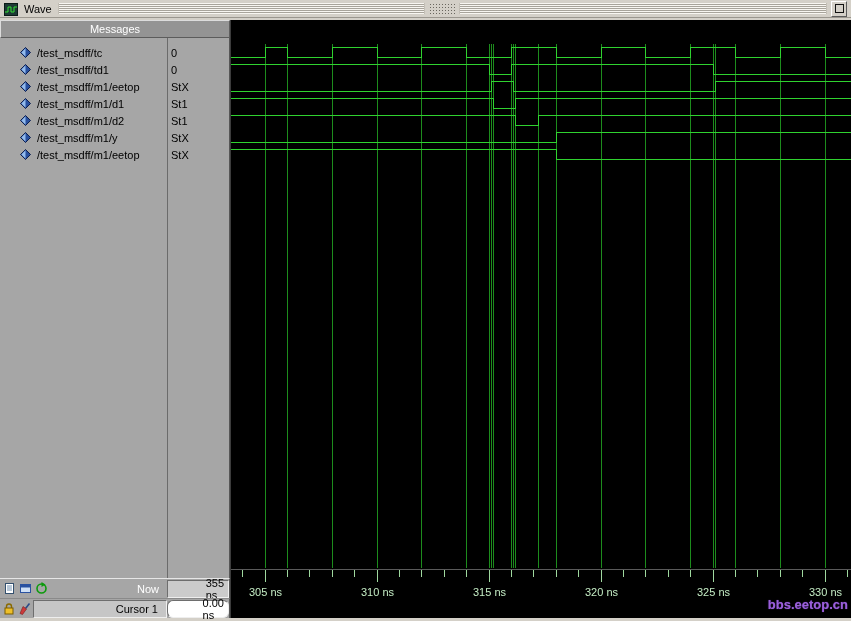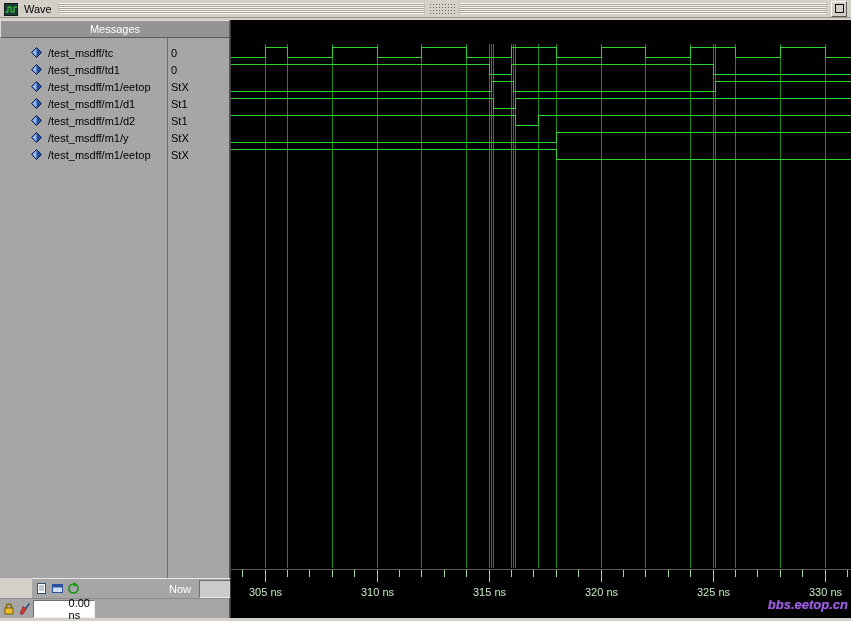--- a/index.html
+++ b/index.html
@@ -31,54 +31,54 @@
     position:absolute;left:0;top:20px;width:230px;height:18px;box-sizing:border-box;
     background:#949494;border:1px solid;border-color:#dcdcdc #5c5c5c #5c5c5c #dcdcdc;
     color:#fff;font-size:11px;display:flex;align-items:center;justify-content:center;
   }
   #left-body{
     position:absolute;left:0;top:38px;width:230px;height:540px;box-sizing:border-box;
     background:#a6a6a6;border-right:1px solid #565656;
   }
   #left-body .col-divider{position:absolute;left:167px;top:0;bottom:0;width:1px;background:#6b6b6b;}
   #rows{position:absolute;left:0;top:6px;right:1px;}
-  .sig-row{position:relative;height:17px;display:flex;align-items:center;padding-left:31px;gap:6px;}
+  .sig-row{position:relative;height:17px;display:flex;align-items:center;padding-left:20px;gap:6px;}
   .sig-icon{width:11px;height:11px;flex:0 0 auto;display:flex;}
   .sig-name{font-size:11px;color:#000;white-space:nowrap;}
   .sig-value{position:absolute;left:171px;font-size:11px;color:#000;white-space:nowrap;}
   
   #now-row{
     position:absolute;left:0;top:578px;width:230px;height:20px;box-sizing:border-box;
     background:#a6a6a6;border-top:1px solid #e6e6e6;border-right:1px solid #565656;
-    display:flex;align-items:center;margin-left:32px;
+    display:flex;align-items:center;
   }
   #cursor-row{
     position:absolute;left:0;top:598px;width:230px;height:20px;box-sizing:border-box;
     background:#a6a6a6;border-top:1px solid #8a8a8a;border-right:1px solid #565656;
     display:flex;align-items:center;
   }
   .icon-box{display:flex;gap:3px;align-items:center;padding-left:3px;}
   #now-row .icon-box{width:52px;}
   #cursor-row .icon-box{width:30px;}
   .now-label{flex:1;text-align:right;color:#fff;font-size:11px;padding-right:8px;}
   .val-cell{width:62px;height:18px;box-sizing:border-box;background:#cbcbcb;
     border:1px solid;border-color:#6e6e6e #eeeeee #eeeeee #6e6e6e;
     display:flex;align-items:center;justify-content:flex-end;
     padding-right:4px;font-size:11px;color:#000;padding-left:47px;}
   .cursor-name-cell{flex:1;height:18px;box-sizing:border-box;background:#c6c6c6;
     border:1px solid;border-color:#6e6e6e #eeeeee #eeeeee #6e6e6e;
     display:flex;align-items:center;justify-content:flex-end;
     padding-right:8px;font-size:11px;color:#000;}
-  .val-cell.white{background:#ffffff;}
+  .val-cell.white{background:#ffffff;border-radius:6px;}
   
   #wave-svg{position:absolute;left:231px;top:20px;}
   #wave-divider{position:absolute;left:230px;top:20px;width:1px;height:598px;background:#3c3c3c;}
   #watermark{
     position:absolute;left:758px;top:597px;width:90px;text-align:right;
-    color:#9a5fd8;font-size:13px;font-weight:bold;font-style:italic;
+    color:#9a5fd8;font-size:13px;font-weight:bold;
     text-shadow:0 0 1px #6a3fb0;pointer-events:none;
   }
 </style>
 </head>
 <body>
 
 <div id="app">
 
   <div id="msg-header">
     <span>Messages</span>
@@ -201,20 +201,21 @@
     <span class="icon-box">
       <svg width="12" height="13" viewBox="0 0 12 13">
         <path d="M3.5,6 V4.5 a2.5,2.5 0 0 1 5,0 V6" fill="none" stroke="#8a6b00" stroke-width="1.4"></path>
         <rect x="2" y="6" width="8" height="6" fill="#eebf2a" stroke="#7a5c00"></rect>
       </svg>
       <svg width="13" height="13" viewBox="0 0 13 13">
         <line x1="7.5" y1="6.5" x2="11.5" y2="1.5" stroke="#2a4a88" stroke-width="1.6"></line>
         <polygon points="2,11.5 5,4.5 8.5,7 4.5,12.5" fill="#cc3a3a" stroke="#7a1a1a" stroke-width="0.6"></polygon>
       </svg>
     </span>
+    <span class="cursor-name-cell">Cursor 1</span>
     <span class="val-cell white">0.00 ns</span>
   </div>
 
   <div id="wave-divider"></div>
   <svg id="wave-svg" width="620" height="598">
       <rect x="0" y="0" width="620" height="598" fill="#000000"></rect>
       <line x1="34.5" y1="24" x2="34.5" y2="548" stroke="#1d8c1d" stroke-width="1" shape-rendering="crispEdges"></line>
       <line x1="56.5" y1="24" x2="56.5" y2="548" stroke="#1d8c1d" stroke-width="1" shape-rendering="crispEdges"></line>
       <line x1="101.5" y1="24" x2="101.5" y2="548" stroke="#1d8c1d" stroke-width="1" shape-rendering="crispEdges"></line>
       <line x1="146.5" y1="24" x2="146.5" y2="548" stroke="#1d8c1d" stroke-width="1" shape-rendering="crispEdges"></line>

